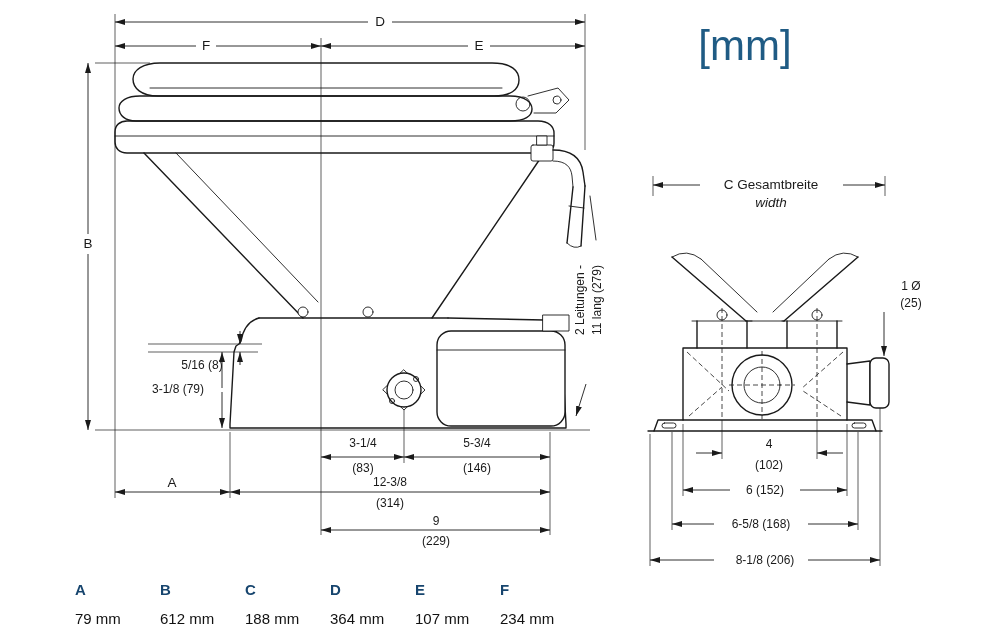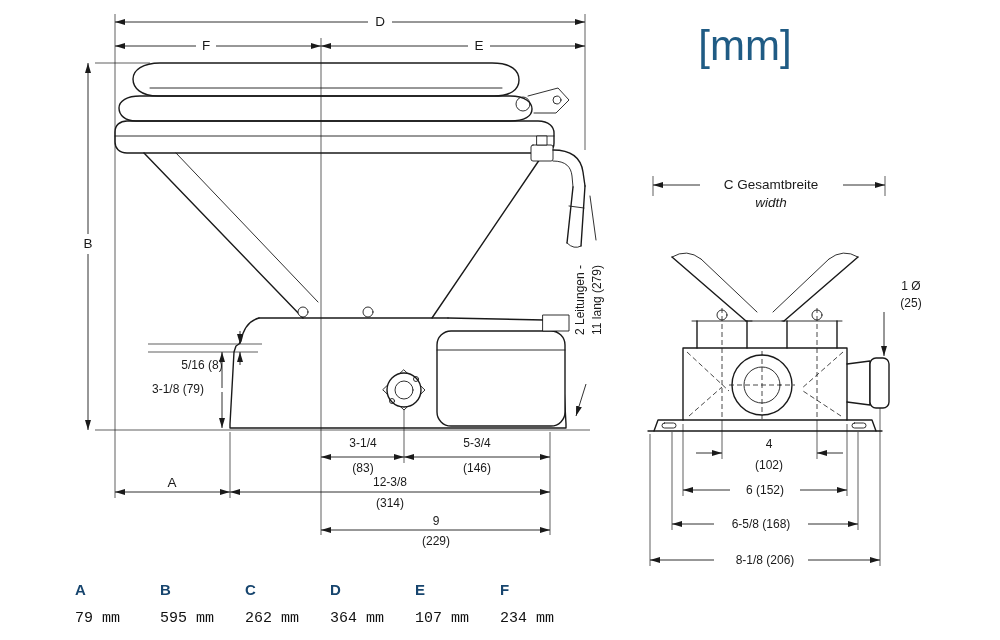--- a/index.html
+++ b/index.html
@@ -17,21 +17,21 @@
   .wf  { fill:#ffffff; }
   .dt  { font-size:12px; fill:#1a1a1a; }
   .dl  { font-size:13.5px; fill:#1a1a1a; }
   .it  { font-style:italic; }
   .mm  { font-size:42px; fill:#1f5b84; }
 
   
   .legend { position:absolute; left:75px; top:581px; display:flex; }
   .col    { width:85px; }
   .letter { font-weight:700; font-size:15px; color:#17456e; margin-bottom:12px; }
-  .value  { font-size:15px; color:#111111;font-family:Liberation Mono, monospace; }
+  .value  { font-size:15px; color:#111111; }
 </style>
 </head>
 <body>
 
 <div class="sheet">
 
   <svg width="1000" height="572" viewBox="0 0 1000 572">
     <defs>
       <marker id="ae" markerWidth="11" markerHeight="8" refX="10" refY="4" orient="auto" markerUnits="userSpaceOnUse">
         <path d="M0,1 L10,4 L0,7 Z" fill="#1a1a1a"></path>
@@ -203,25 +203,25 @@
   </svg>
 
   
   <div class="legend">
     <div class="col">
       <div class="letter">A</div>
       <div class="value">79 mm</div>
     </div>
     <div class="col">
       <div class="letter">B</div>
-      <div class="value">595 mm</div>
+      <div class="value">612 mm</div>
     </div>
     <div class="col">
       <div class="letter">C</div>
-      <div class="value">262 mm</div>
+      <div class="value">188 mm</div>
     </div>
     <div class="col">
       <div class="letter">D</div>
       <div class="value">364 mm</div>
     </div>
     <div class="col">
       <div class="letter">E</div>
       <div class="value">107 mm</div>
     </div>
     <div class="col">

